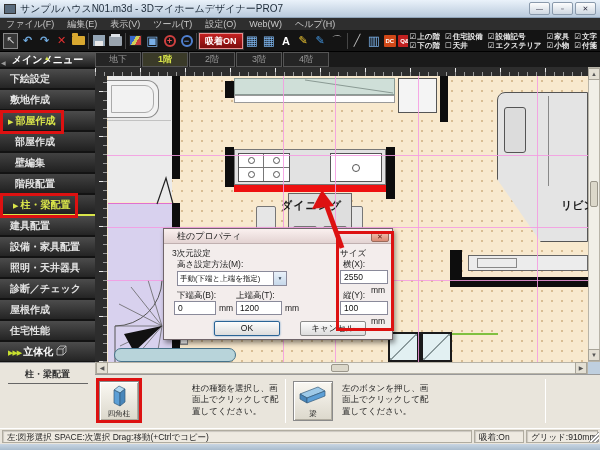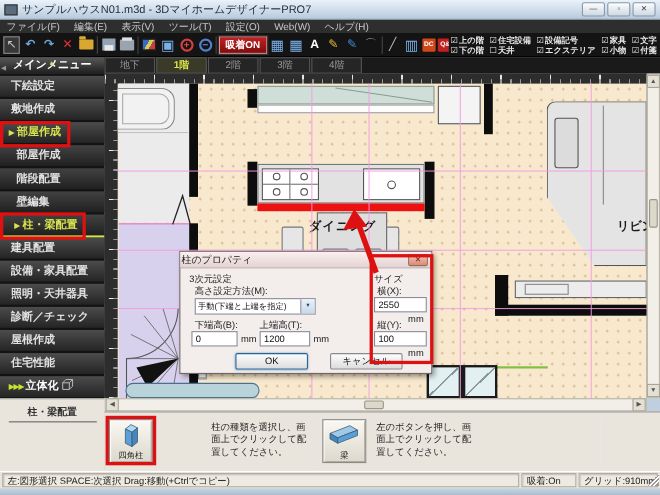--- a/index.html
+++ b/index.html
@@ -168,21 +168,21 @@
   #st-snap{width:50px;}
   #st-grid{width:72px;}
   #win-bottom{left:0;top:444px;width:600px;height:6px;background:linear-gradient(#c9d6e3,#a9bccd);}
   #grip{position:absolute;right:1px;top:431px;width:11px;height:11px;
         background-image:linear-gradient(135deg,transparent 50%,#999 50%,#999 58%,#fff 58%,#fff 66%,#999 66%,#999 74%,#fff 74%,#fff 82%,#999 82%);}
 
   
   #dialog{left:163px;top:228px;width:230px;height:112px;background:#f3edec;border:1px solid #70656a;
           box-shadow:2px 3px 5px rgba(0,0,0,.45);z-index:50;}
   #dlg-title{height:15px;background:linear-gradient(#faf0ef,#e3d3d2);border-bottom:1px solid #c0b0b0;
-             font-size:9px;color:#222;line-height:15px;padding-left:1px;}
+             font-size:9px;color:#222;line-height:15px;padding-left:13px;}
   #dlg-close{position:absolute;right:3px;top:2px;width:18px;height:11px;background:linear-gradient(#f2c5b5,#d98a74);
              border:1px solid #9a6a5a;border-radius:2px;font-size:7px;line-height:9px;text-align:center;color:#5a1a10;}
   .dlg-lbl{position:absolute;font-size:8.5px;color:#222;white-space:nowrap;}
   .dlg-input{position:absolute;height:14px;background:#fff;border:1px solid #8a8a9a;font-size:8.5px;
              color:#111;text-align:left;line-height:13px;padding:0 3px;}
   #dlg-drop{position:absolute;left:13px;top:42px;width:110px;height:15px;background:#fff;border:1px solid #8a8a9a;
             font-size:7.5px;line-height:13px;color:#111;padding-left:2px;white-space:nowrap;overflow:hidden;}
   #dlg-drop i{position:absolute;right:0;top:0;width:13px;height:13px;background:linear-gradient(#eaf2fa,#c6d8ea);
               border-left:1px solid #8a8a9a;font-style:normal;font-size:5px;text-align:center;line-height:13px;color:#345;}
   .dlg-btn{position:absolute;top:92px;width:66px;height:15px;background:linear-gradient(#fdfdfd,#dcdcdc);
@@ -292,22 +292,22 @@
   <div class="floor-tab" style="left:189px">2階</div>
   <div class="floor-tab" style="left:236px">3階</div>
   <div class="floor-tab" style="left:283px">4階</div>
 </div>
 
 <div id="sidebar" class="abs">
   <div class="sb-item"><span class="sb-arrow"></span><span>下絵設定</span></div>
   <div class="sb-item"><span class="sb-arrow"></span><span>敷地作成</span></div>
   <div class="sb-item active"><span class="sb-arrow">▶</span><span>部屋作成</span></div>
   <div class="sb-item sub"><span class="sb-arrow"></span><span>部屋作成</span></div>
+  <div class="sb-item sub"><span class="sb-arrow"></span><span>壁編集</span></div>
   <div class="sb-item sub"><span class="sb-arrow"></span><span>階段配置</span></div>
-  <div class="sb-item sub"><span class="sb-arrow"></span><span>壁編集</span></div>
   <div class="sb-item sub active underline"><span class="sb-arrow">▶</span><span>柱・梁配置</span></div>
   <div class="sb-item"><span class="sb-arrow"></span><span>建具配置</span></div>
   <div class="sb-item"><span class="sb-arrow"></span><span>設備・家具配置</span></div>
   <div class="sb-item"><span class="sb-arrow"></span><span>照明・天井器具</span></div>
   <div class="sb-item"><span class="sb-arrow"></span><span>診断／チェック</span></div>
   <div class="sb-item"><span class="sb-arrow"></span><span>屋根作成</span></div>
   <div class="sb-item"><span class="sb-arrow"></span><span>住宅性能</span></div>
   <div class="sb-item cta"><span class="sb-arrow">▶▶▶</span><span>立体化</span><svg class="cube-ico" width="11" height="11" viewBox="0 0 11 11">
         <path d="M1 4 L4 1 H10 V7 L7 10 H1 Z M1 4 H7 M7 4 V10 M7 4 L10 1" stroke="#cccccc" stroke-width="0.8" fill="none"></path>
       </svg></div>

